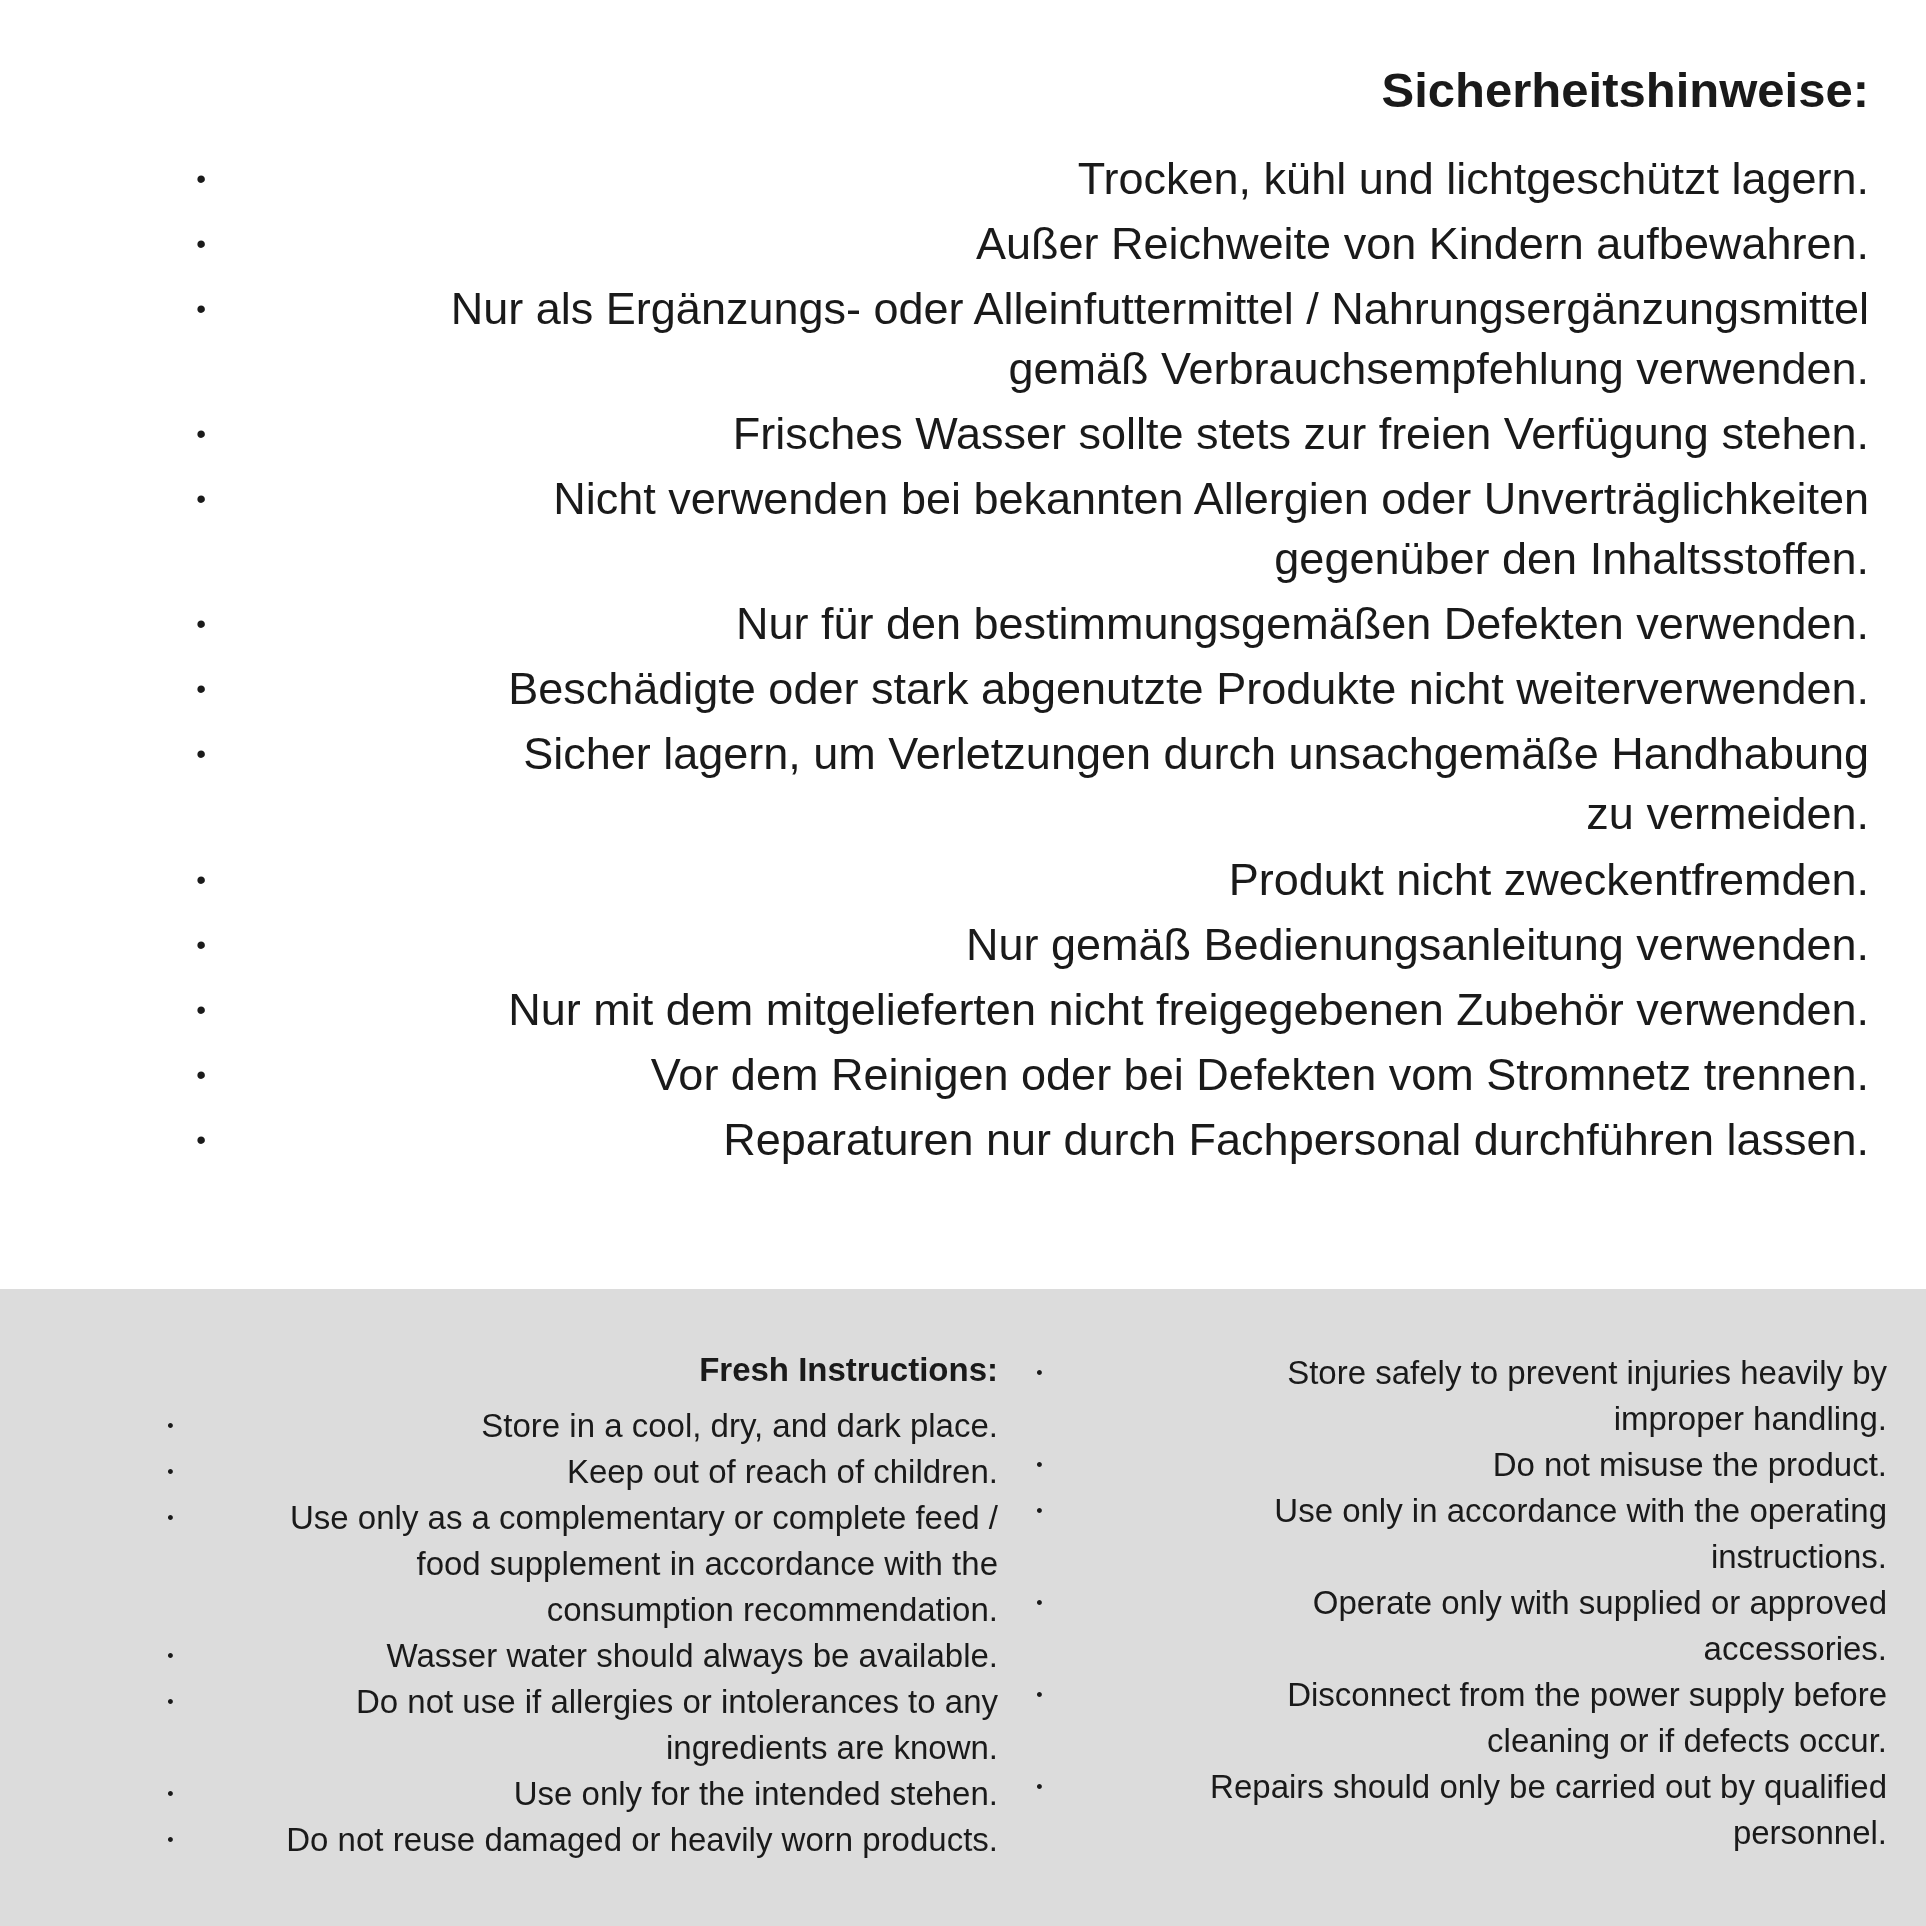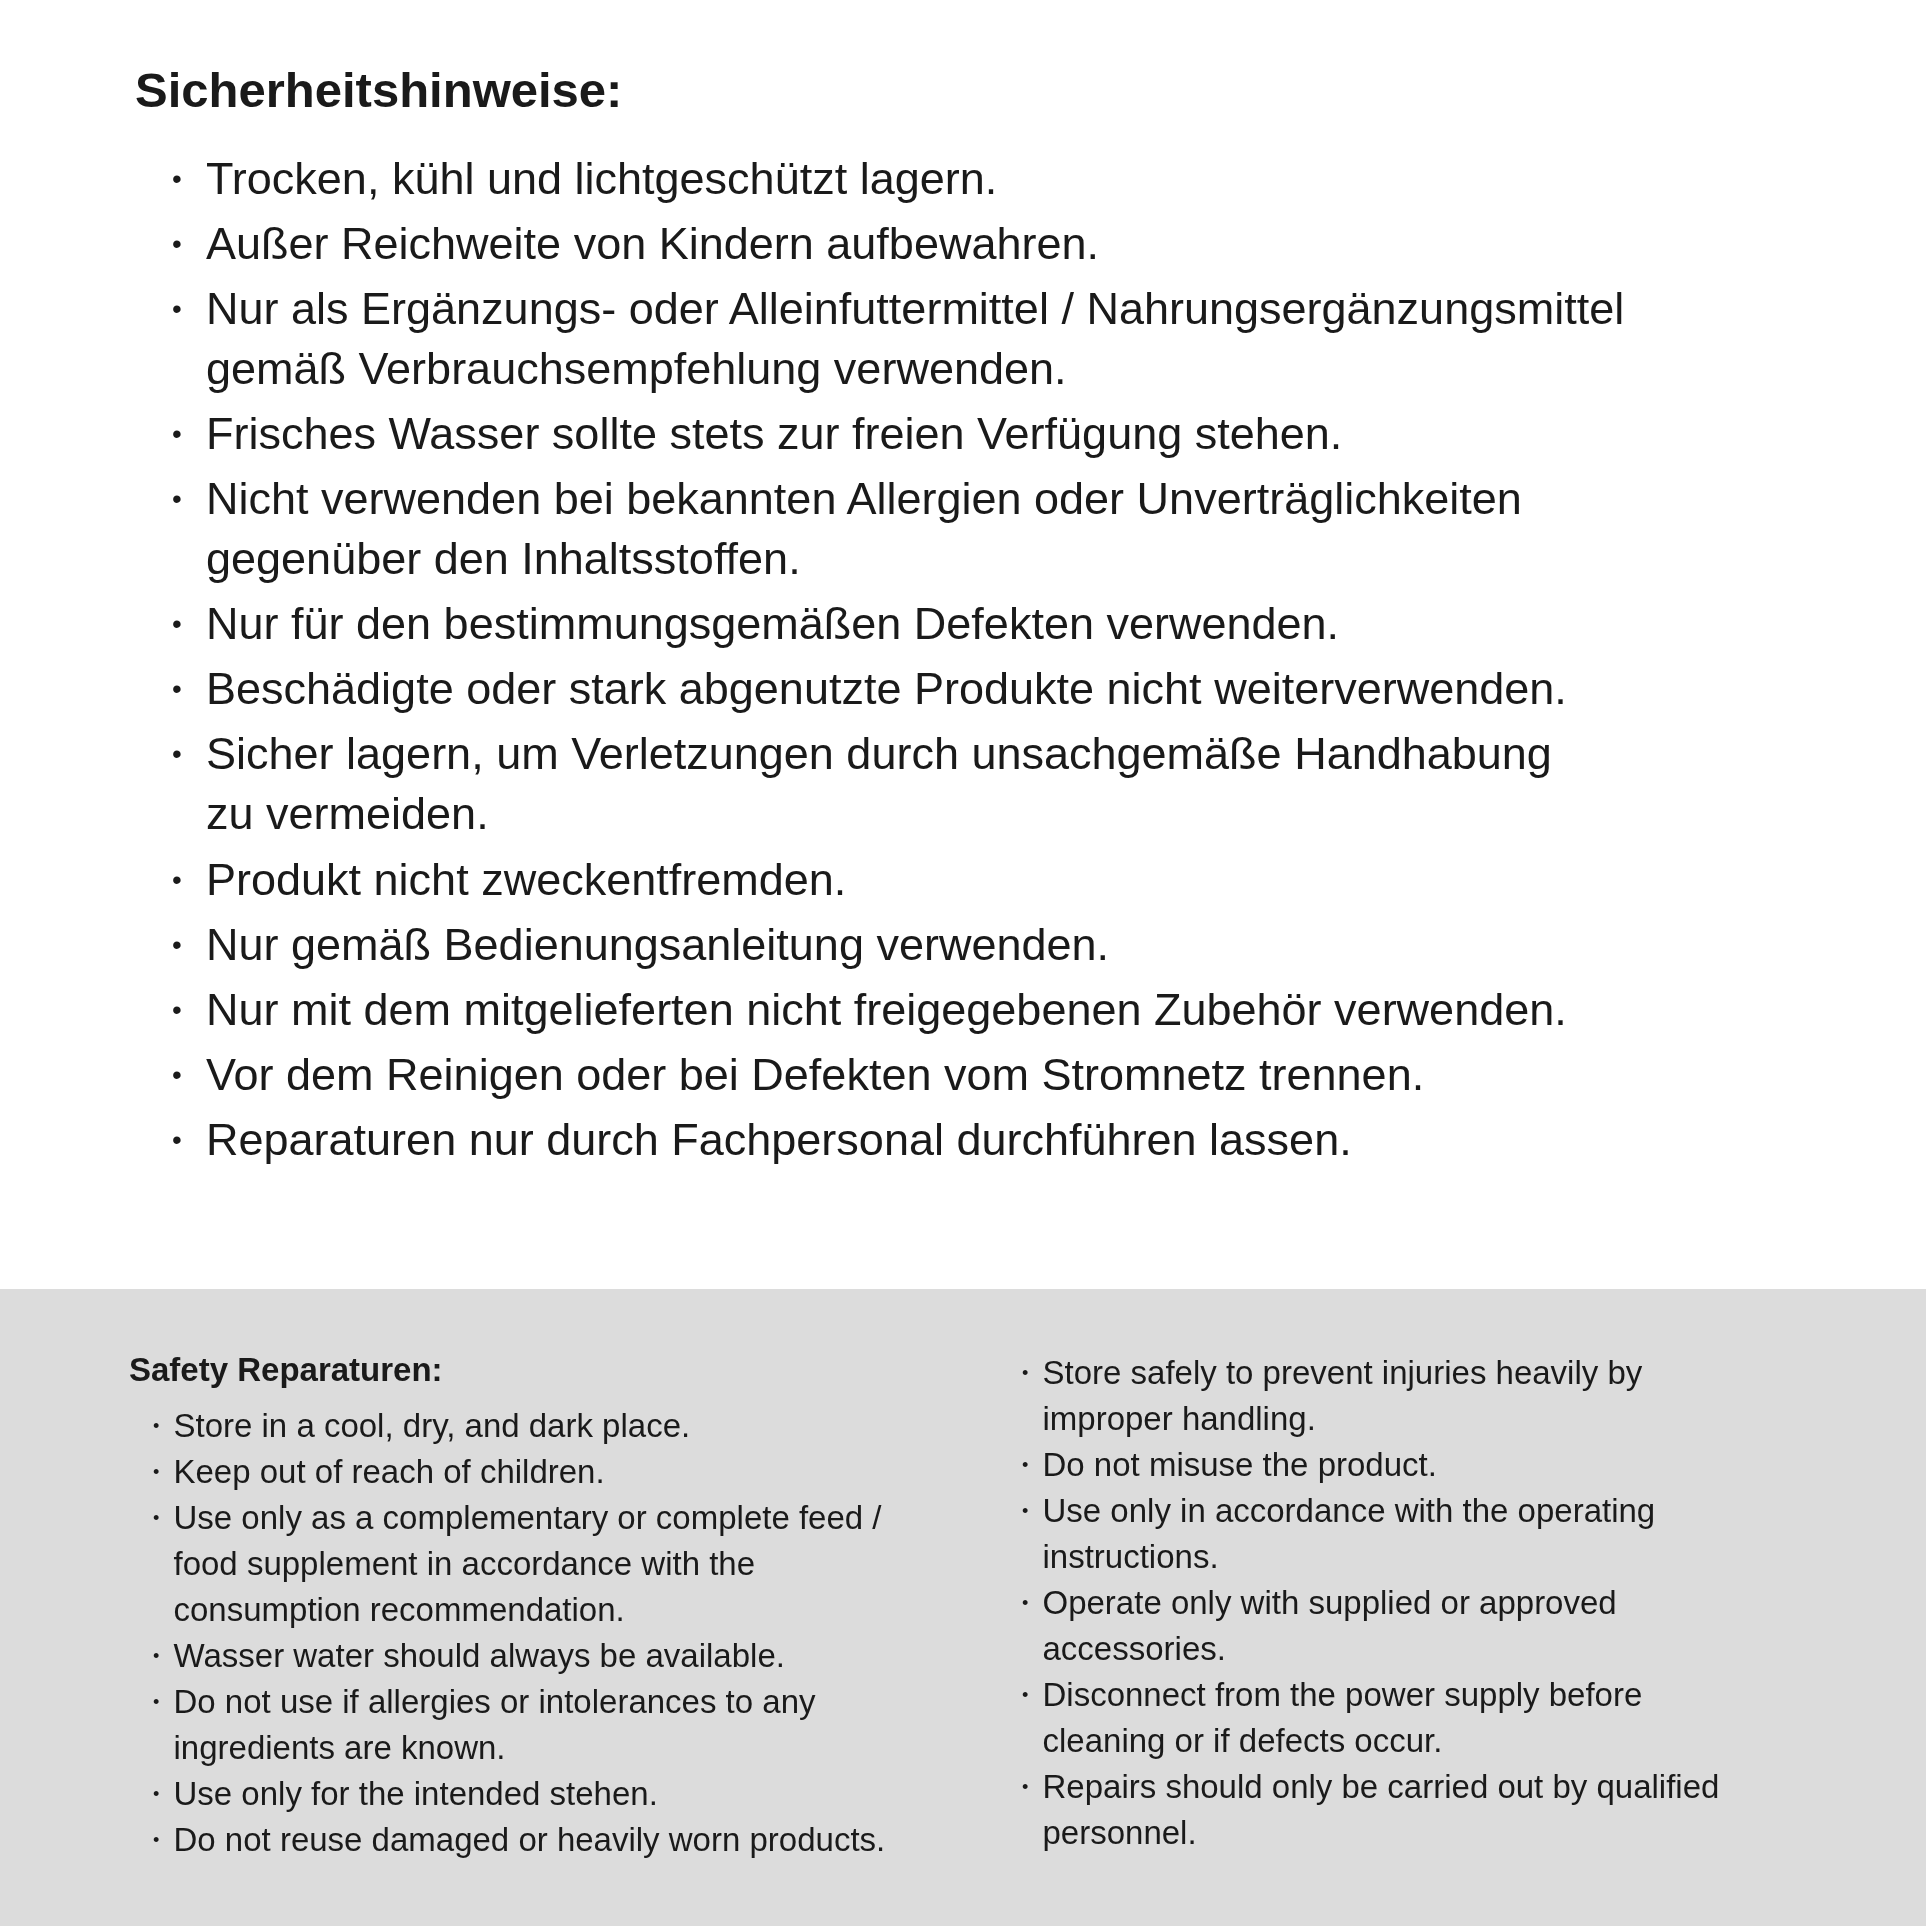--- a/index.html
+++ b/index.html
@@ -8,20 +8,21 @@
     background: #ffffff;
   }
   .page {
     position: relative;
     width: 1926px;
     height: 1926px;
     background: #ffffff;
     font-family: "Liberation Sans", sans-serif;
     color: #1a1a1a;
     overflow: hidden;
+    text-align: right;
   }
 
   
   .de-section {
     position: absolute;
     left: 135px;
     top: 61px;
     width: 1734px;
   }
   .de-title {
@@ -158,21 +159,21 @@
       </li>
         <li>
         <span class="dot">•</span>
         <span class="txt">Reparaturen nur durch Fachpersonal durchführen lassen.</span>
       </li>
       </ul>
   </section>
 
   <section class="en-section">
     <div class="en-col-left">
-      <h2 class="en-title">Safety Reparaturen:</h2>
+      <h2 class="en-title">Fresh Instructions:</h2>
       <ul class="blist">
           <li>
           <span class="dot">•</span>
           <span class="txt">Store in a cool, dry, and dark place.</span>
         </li>
           <li>
           <span class="dot">•</span>
           <span class="txt">Keep out of reach of children.</span>
         </li>
           <li>

